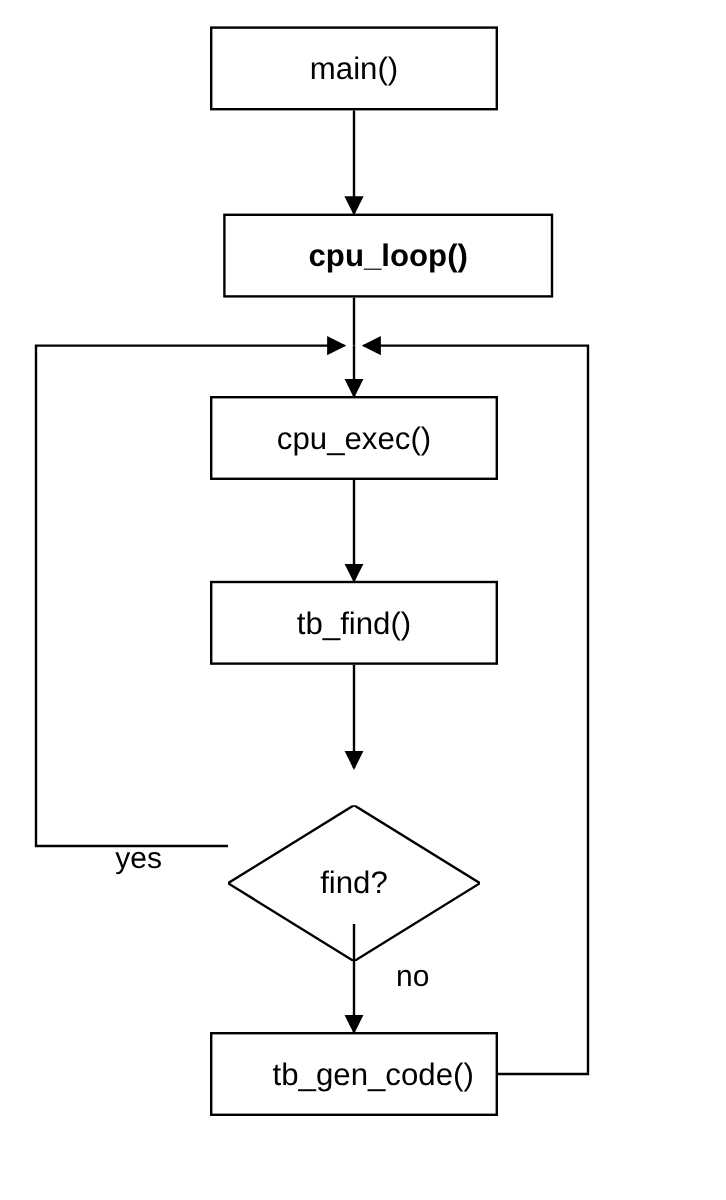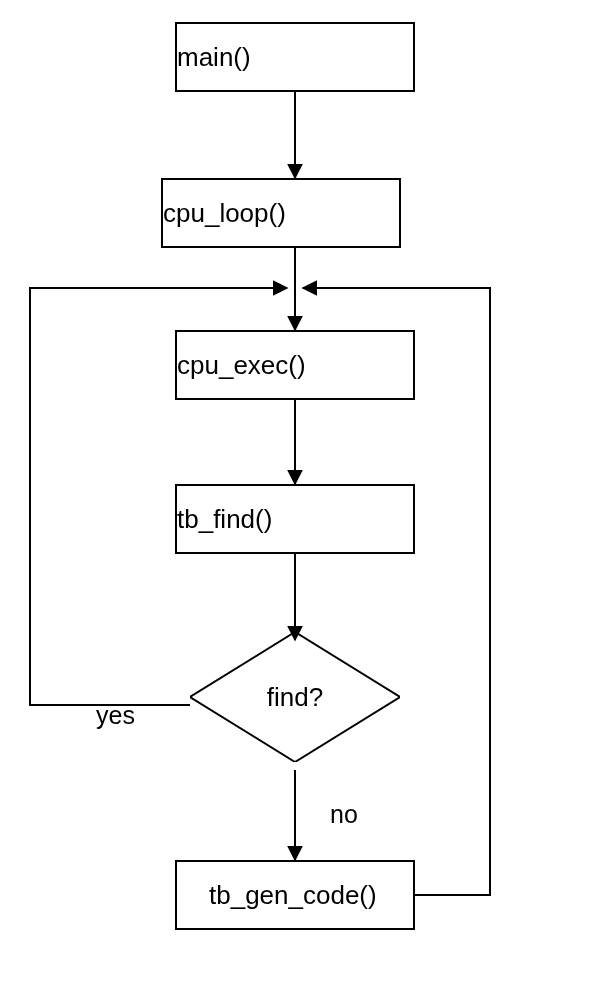--- a/index.html
+++ b/index.html
@@ -16,21 +16,21 @@
     position: relative;
     width: 605px;
     height: 1000px;
   }
   .box {
     position: absolute;
     border: 2px solid #000;
     background: #fff;
     display: flex;
     align-items: center;
-    justify-content: flex-start;
+    justify-content: center;
     font-size: 26px;
   }
   .diamond-wrap {
     position: absolute;
   }
   .diamond {
     width: 100%;
     height: 100%;
   }
   .diamond-label {
@@ -54,33 +54,33 @@
 </style>
 </head>
 <body>
 
 <div class="canvas">
 
   <div class="box" style="left:175px; top:22px; width:240px; height:70px;">
     <span>main()</span>
   </div>
 
-  <div class="box" style="left:161px; top:178px; width:240px; height:70px;">
+  <div class="box" style="left:186px; top:178px; width:275px; height:70px;font-weight:bold;">
     <span>cpu_loop()</span>
   </div>
 
   <div class="box" style="left:175px; top:484px; width:240px; height:70px;">
     <span>tb_find()</span>
   </div>
 
   <div class="box" style="left:175px; top:330px; width:240px; height:70px;">
     <span>cpu_exec()</span>
   </div>
 
-  <div class="diamond-wrap" style="left:190px; top:632px; width:210px; height:130px;">
+  <div class="diamond-wrap" style="left:190px; top:671px; width:210px; height:130px;">
     <svg class="diamond" viewBox="0 0 210 130">
       <polygon points="105,0 210,65 105,130 0,65" fill="#fff" stroke="#000" stroke-width="2"></polygon>
     </svg>
     <div class="diamond-label">find?</div>
   </div>
 
   <div class="box" style="left:175px; top:860px; width:240px; height:70px;padding-left:32px;">
     <span>tb_gen_code()</span>
   </div>
 

